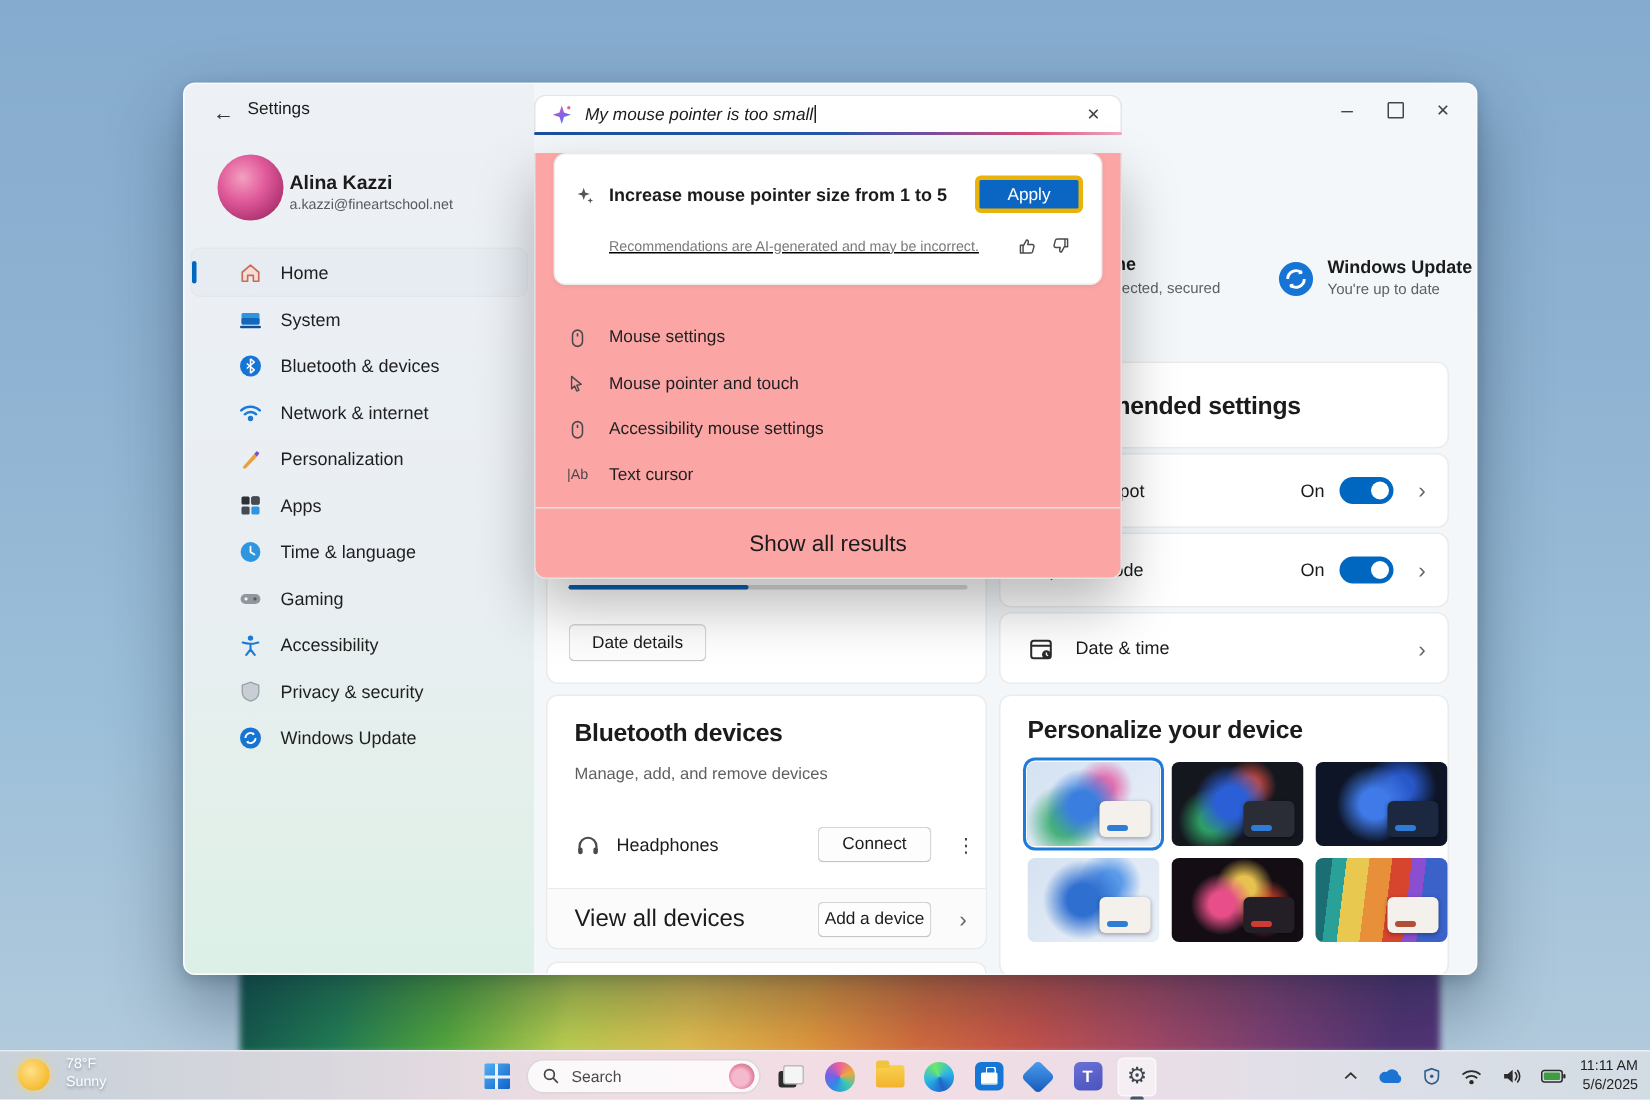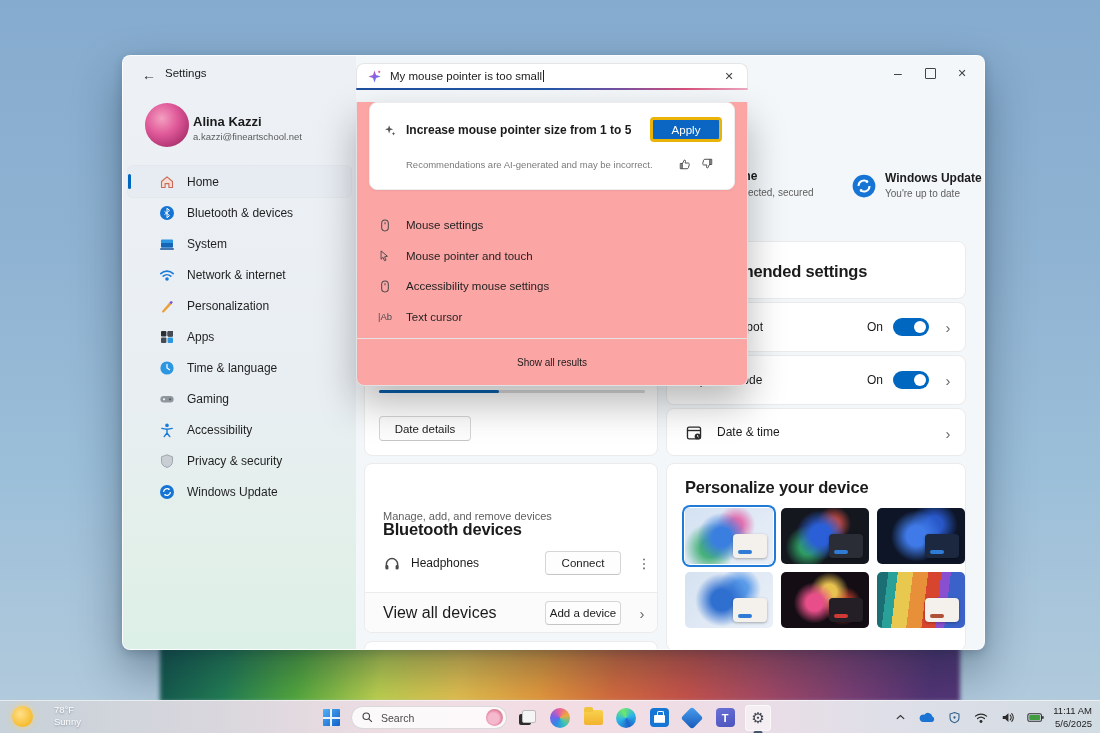--- a/index.html
+++ b/index.html
@@ -44,21 +44,21 @@
   
   .card { position:absolute; background:#fff; border:1px solid #ebebeb; border-radius:8px; }
   .device-card { left:241px; top:100px; width:294px; height:300px; }
   .prog-track { position:absolute; left:14px; top:233px; width:266px; height:3px; border-radius:2px; background:#d8d8d8; }
   .prog-fill { position:absolute; left:0; top:0; height:3px; width:45%; border-radius:2px; background:#0a5fad; }
   .btn { display:flex; align-items:center; justify-content:center; background:#fdfdfd; border:1px solid #d5d5d5;
     border-bottom-color:#c5c5c5; border-radius:4px; font-size:11.5px; color:#1b1b1b; }
   .view-details { position:absolute; left:14px; top:259px; width:92px; height:25px; }
 
   .bt-card { left:241px; top:407px; width:294px; height:170px; }
-  .card-h1 { position:absolute; left:18px; top:16px; font-size:16.5px; font-weight:bold; color:#1b1b1b; letter-spacing:-.2px;margin-top:40px; }
+  .card-h1 { position:absolute; left:18px; top:16px; font-size:16.5px; font-weight:bold; color:#1b1b1b; letter-spacing:-.2px; }
   .bt-sub { position:absolute; left:18px; top:46px; font-size:11px; color:#5f5f5f; }
   .bt-row { position:absolute; left:0; right:0; top:78px; height:42px; display:flex; align-items:center; }
   .hp-icon { margin-left:18px; width:18px; height:18px; }
   .bt-dev { margin-left:10px; font-size:12px; color:#1b1b1b; }
   .connect-btn { position:absolute; left:180px; top:9px; width:76px; height:24px; }
   .kebab { position:absolute; left:268px; top:9px; width:22px; height:24px; display:flex; align-items:center; justify-content:center; color:#444; }
   .kebab::before { content:"⋮"; font-size:13px; }
   .bt-divider { position:absolute; left:0; right:0; top:128px; height:1px; background:#ececec; }
   .bt-foot { position:absolute; left:0; right:0; top:129px; bottom:0; display:flex; align-items:center; background:#fbfbfb; border-radius:0 0 8px 8px; }
   .viewall { margin-left:18px; font-size:16px; color:#1b1b1b; }
@@ -101,50 +101,50 @@
   .t4 { background:radial-gradient(circle at 42% 50%,#2f6fd0 0 18%,rgba(47,111,208,0) 46%),radial-gradient(circle at 62% 30%,#5a9ae8 0 12%,rgba(90,154,232,0) 32%),linear-gradient(135deg,#d6e2f1,#eaf0f8); }
   .t5 { background:radial-gradient(circle at 38% 55%,#e84f8a 0 13%,rgba(232,79,138,0) 33%),radial-gradient(circle at 55% 35%,#e8c24f 0 12%,rgba(232,194,79,0) 32%),radial-gradient(circle at 70% 60%,#d8452f 0 10%,rgba(216,69,47,0) 28%),#140e14; }
   .t6 { background:linear-gradient(97deg,#1b6f74 0 12%,#2aa198 12% 22%,#e8c84f 22% 38%,#e88f3a 38% 54%,#d8452f 54% 68%,#8a4fd0 68% 78%,#3a62c8 78% 100%); }
   .mc-light { background:#f4f1ec; } .mc-dark { background:#2a2d36; } .mc-navy { background:#1c2840; } .mc-black { background:#241f26; }
   .bar-blue { background:#2f7cd6; } .bar-red { background:#d03a34; } .bar-brown { background:#b05038; }
 
   
   .overlay { position:absolute; left:233px; top:7px; width:392px; z-index:20; }
   .sbar { height:25px; background:#fff; border:1px solid #e5e5e5; border-bottom:none; border-radius:8px 8px 0 0;
     display:flex; align-items:center; padding:0 8px 0 10px; gap:8px; }
-  .sbar-q { flex:1; font-size:11.5px; color:#1b1b1b; white-space:nowrap; overflow:hidden; }
+  .sbar-q { flex:1; font-size:11.5px; color:#1b1b1b; white-space:nowrap; overflow:hidden;font-style:italic; }
   .caret { display:inline-block; width:1px; height:12px; background:#222; vertical-align:-2px; margin-left:1px; }
   .sbar-x { width:20px; height:20px; display:flex; align-items:center; justify-content:center; color:#444; }
   .sbar-x::before { content:"✕"; font-size:11px; }
   .underline { height:2px; border-radius:1px;
     background:linear-gradient(90deg,#1f4e9e 0%,#2456a8 50%,#7a4fa0 68%,#d84f7a 84%,#edaac2 100%); }
   .panel { background:#fca5a5; border:1px solid #e2e2e2; border-top:none; border-radius:0 0 8px 8px;
     box-shadow:0 18px 38px rgba(0,0,0,.28); padding-bottom:0; }
   .ai-card { margin:12px; height:88px; background:#fff; border:1px solid #ececec; border-radius:8px;
     box-shadow:0 1px 3px rgba(0,0,0,.05); position:relative; }
   .ai-row1 { display:flex; align-items:center; padding:14px 12px 0 13px; gap:9px; }
   .ai-label { flex:1; font-size:12px; font-weight:bold; color:#1b1b1b; }
   .apply-btn { width:72px; height:25px; border-radius:4px; background:#0b66c3; color:#fff; font-size:11.5px;
     display:flex; align-items:center; justify-content:center; border:3px solid #eab308; }
-  .ai-row2 { display:flex; align-items:center; padding:13px 16px 0 36px; gap:0; }
+  .ai-row2 { display:flex; align-items:center; padding:13px 16px 0 36px; gap:0;text-decoration:underline; }
   .ai-disc { flex:1; font-size:9.5px; color:#7a7a7a; }
   .thumb { width:22px; height:18px; display:flex; align-items:center; justify-content:center; }
   .results { padding-top:8px; }
   .res-item { height:30.5px; display:flex; align-items:center; padding-left:20px; gap:13px; font-size:11.5px; color:#1f1f1f; }
   .ric { width:16px; height:16px; display:flex; align-items:center; justify-content:center; }
   .ic-tc { font-size:0; }
   .ic-tc::before { content:"|Ab"; font-size:9.5px; color:#4a4a4a; letter-spacing:0; }
   .res-div { height:1px; background:#e3e3e3; margin-top:6px; }
-  .showall { height:46px; display:flex; align-items:center; justify-content:center; font-size:10px; color:#1b1b1b; }
+  .showall { height:46px; display:flex; align-items:center; justify-content:center; font-size:15px; color:#1b1b1b; }
 
   
   .taskbar { position:absolute; left:0; bottom:0; width:1100px; height:33px;
     background:linear-gradient(90deg,#c7d1d9 0%,#d9d7dd 20%,#eeDDe3 36%,#f3dde4 52%,#eddde6 66%,#dfdfe8 80%,#d2dce3 100%);
     border-top:1px solid rgba(255,255,255,.55); }
-  .weather { position:absolute; left:12px; top:3px; display:flex; align-items:center; gap:21px; }
+  .weather { position:absolute; left:12px; top:3px; display:flex; align-items:center; gap:11px; }
   .sun { width:21px; height:21px; border-radius:50%; background:radial-gradient(circle at 40% 38%,#ffe08a,#f6bc2f 70%,#e8a41f); box-shadow:0 0 6px rgba(255,210,90,.8); }
   .wtxt { font-size:9.5px; line-height:1.3; color:#fdfdfd; text-shadow:0 1px 2px rgba(60,80,100,.45); }
   .tb-center { position:absolute; left:318px; top:0; height:33px; display:flex; align-items:center; gap:7px; }
   .tb-btn { width:26px; height:26px; border-radius:4px; display:flex; align-items:center; justify-content:center; position:relative; }
   .win-start { width:17px; height:17px; background:linear-gradient(135deg,#52b0f6,#0f62c8); position:relative; border-radius:1px; }
   .win-start::before { content:""; position:absolute; left:7.5px; top:0; width:2px; height:100%; background:#e9f2fb; }
   .win-start::after { content:""; position:absolute; top:7.5px; left:0; height:2px; width:100%; background:#e9f2fb; }
   .srch-pill { width:156px; height:23px; border-radius:12px; background:rgba(255,255,255,.82); border:1px solid rgba(120,120,130,.25);
     display:flex; align-items:center; padding:0 3px 0 9px; gap:7px; }
   .srch-lbl { flex:1; font-size:10.5px; color:#4a4a4a; }
@@ -199,35 +199,35 @@
           <span class="nic">
               <svg viewBox="0 0 16 16">
                 <path d="M2.5 7.5 8 2.8l5.5 4.7v6h-3.6V9.6H6.1v3.9H2.5z" fill="#f7ddd4" stroke="#c96b5a" stroke-width="1.1" stroke-linejoin="round"></path>
               </svg>
             </span>
           <span>Home</span>
         </div>
         <div class="nav-item">
           <span class="nic">
               <svg viewBox="0 0 16 16">
-                <circle cx="8" cy="8" r="7" fill="#1574d4"></circle>
-                <path d="M8 3.2v9.6M8 3.2l2.5 2.2-5 4.3M8 12.8l2.5-2.2-5-4.3" fill="none" stroke="#fff" stroke-width="1" stroke-linejoin="round"></path>
-              </svg>
-            </span>
-          <span>Bluetooth &amp; devices</span>
-        </div>
-        <div class="nav-item">
-          <span class="nic">
-              <svg viewBox="0 0 16 16">
                 <rect x="2" y="3.6" width="12" height="7.8" rx="1" fill="#2c96e0"></rect>
                 <rect x="2" y="7" width="12" height="4.4" rx="1" fill="#1565b8"></rect>
                 <rect x="1" y="12.2" width="14" height="1.6" rx=".8" fill="#0f4f96"></rect>
               </svg>
             </span>
           <span>System</span>
+        </div>
+        <div class="nav-item">
+          <span class="nic">
+              <svg viewBox="0 0 16 16">
+                <circle cx="8" cy="8" r="7" fill="#1574d4"></circle>
+                <path d="M8 3.2v9.6M8 3.2l2.5 2.2-5 4.3M8 12.8l2.5-2.2-5-4.3" fill="none" stroke="#fff" stroke-width="1" stroke-linejoin="round"></path>
+              </svg>
+            </span>
+          <span>Bluetooth &amp; devices</span>
         </div>
         <div class="nav-item">
           <span class="nic">
               <svg viewBox="0 0 16 16">
                 <path d="M1.8 6.6a9 9 0 0 1 12.4 0" fill="none" stroke="#1a7ad8" stroke-width="1.6" stroke-linecap="round"></path>
                 <path d="M4.2 9.2a5.6 5.6 0 0 1 7.6 0" fill="none" stroke="#1a7ad8" stroke-width="1.6" stroke-linecap="round"></path>
                 <circle cx="8" cy="12" r="1.8" fill="#1a7ad8"></circle>
               </svg>
             </span>
           <span>Network &amp; internet</span>

